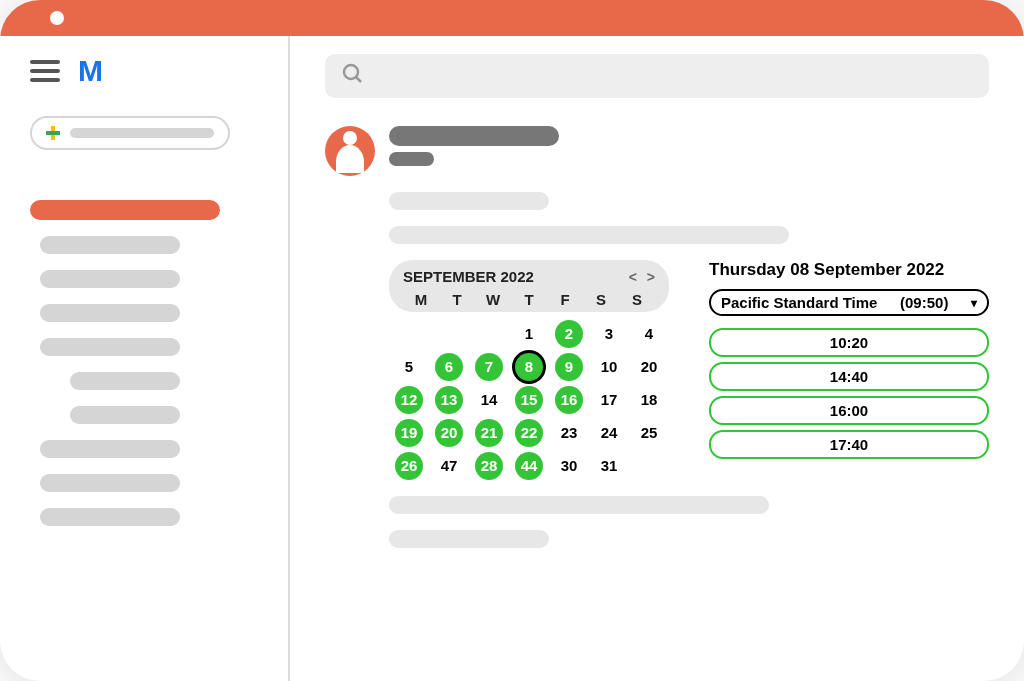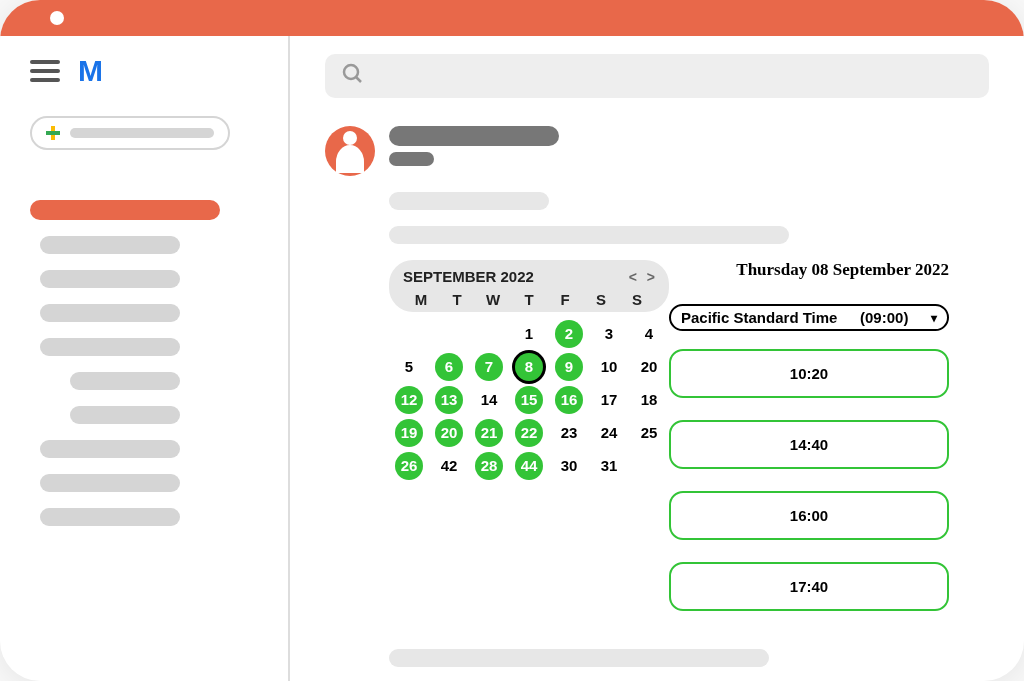--- a/index.html
+++ b/index.html
@@ -192,20 +192,21 @@
       height: 18px;
       background: #e7e7e7;
       border-radius: 10px;
       margin: 16px 0;
     }
     .content-area {
       padding-left: 64px;
     }
     .widget {
       display: flex;
+      gap: 40px;
       margin: 10px 0 8px 0;
     }
     .calendar {
       width: 280px;
     }
     .cal-head {
       background: #e7e7e7;
       border-radius: 24px;
       padding: 8px 14px 4px 14px;
     }
@@ -256,48 +257,47 @@
     }
     .day.selected {
       background: #33c437;
       color: #fff;
       box-shadow: 0 0 0 3px #000;
     }
     .times {
       width: 280px;
     }
     .times-date {
-      text-align: right;
+      text-align: left;
       font-weight: 900;
       font-size: 17px;
-      margin-bottom: 24px;
-      font-family: Liberation Serif, serif;
+      margin-bottom: 9px;
     }
     .tz-select {
       border: 2px solid #000;
       border-radius: 16px;
       padding: 3px 10px;
       display: flex;
       justify-content: space-between;
       align-items: center;
       font-weight: 700;
       font-size: 15px;
-      margin-bottom: 18px;
+      margin-bottom: 12px;
     }
     .tz-caret {
       font-size: 12px;
     }
     .slot {
       border: 2px solid #33c437;
       border-radius: 14px;
       text-align: center;
-      padding: 14px 0;
+      padding: 4px 0;
       font-weight: 700;
       font-size: 15px;
-      margin-bottom: 22px;
+      margin-bottom: 5px;
     }
   </style>
 </head>
 <body>
 
 <div class="window">
   <div class="titlebar">
     <div class="window-dot"></div>
   </div>
   <div class="body">
@@ -392,34 +392,34 @@
                 <div class="day">17</div>
                 <div class="day">18</div>
                 <div class="day avail">19</div>
                 <div class="day avail">20</div>
                 <div class="day avail">21</div>
                 <div class="day avail">22</div>
                 <div class="day">23</div>
                 <div class="day">24</div>
                 <div class="day">25</div>
                 <div class="day avail">26</div>
-                <div class="day">42</div>
+                <div class="day">47</div>
                 <div class="day avail">28</div>
                 <div class="day avail">44</div>
                 <div class="day">30</div>
                 <div class="day">31</div>
                 <div class="day"></div>
               </div>
           </div>
 
           <div class="times">
             <div class="times-date">Thursday 08 September 2022</div>
             <div class="tz-select">
               <span>Pacific Standard Time</span>
-              <span>(09:00)</span>
+              <span>(09:50)</span>
               <span class="tz-caret">▾</span>
             </div>
             <div id="slots">
                 <div class="slot">10:20</div>
                 <div class="slot">14:40</div>
                 <div class="slot">16:00</div>
                 <div class="slot">17:40</div>
               </div>
           </div>
         </div>

